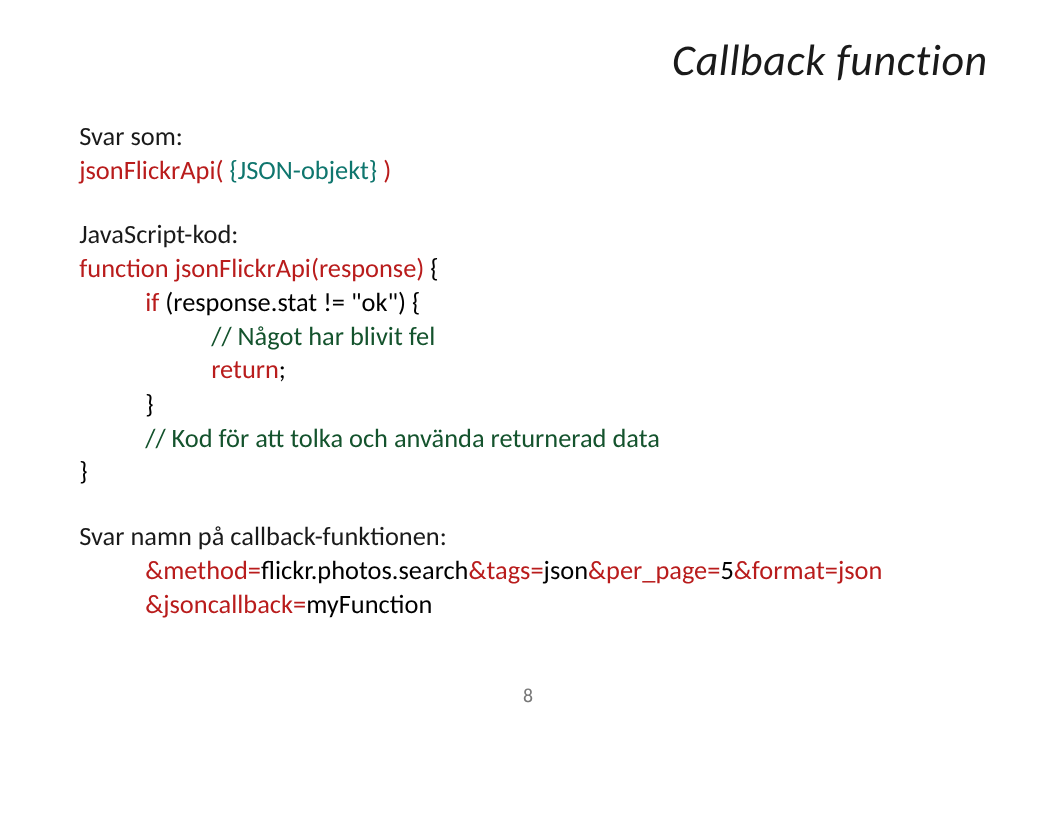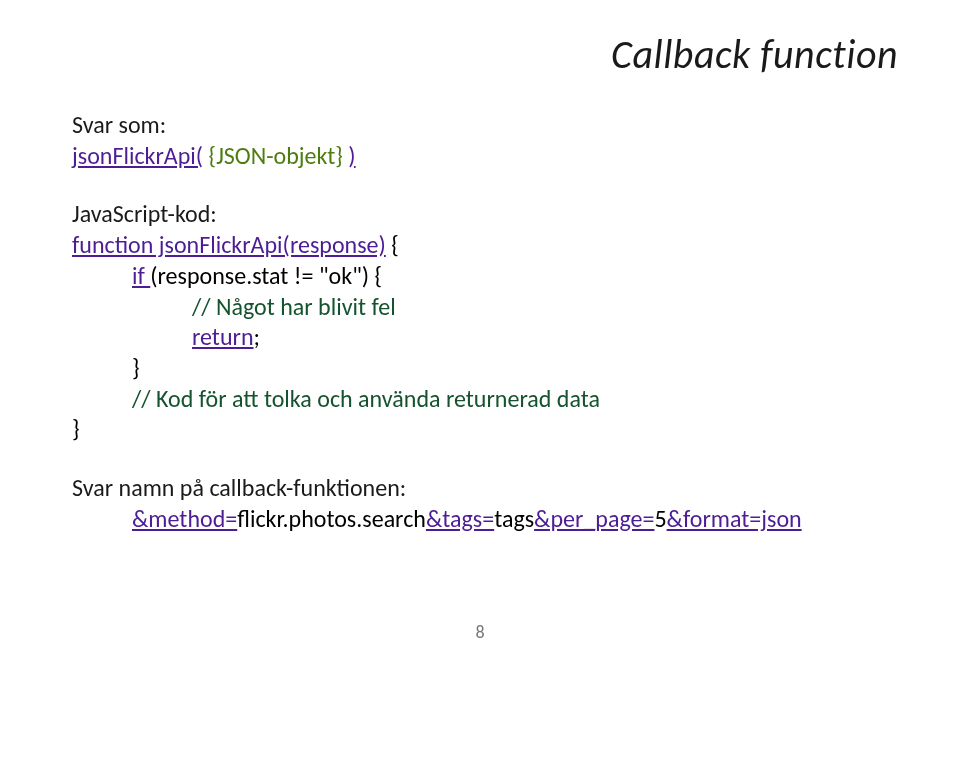--- a/index.html
+++ b/index.html
@@ -26,23 +26,23 @@
   .body {
     position: absolute;
     left: 72px;
     top: 110px;
     font-size: 24px;
     line-height: 1.28;
   }
   .indent1 { padding-left: 60px; }
   .indent2 { padding-left: 120px; }
   .black { color: #000; }
-  .blue { color: #4c1d95; text-decoration: underline; }
+  .blue { color: #b91c1c; }
   .olive { color: #14532d; }
-  .paren { color: #4d7c0f; text-align: center; }
+  .paren { color: #0f766e; text-align: center; }
   .spacer-m { height: 28px; }
   .pagenum {
     position: absolute;
     bottom: 28px;
     left: 50%;
     transform: translateX(-50%);
     font-size: 18px;
     color: #777;
   }
 </style>
@@ -72,18 +72,21 @@
       <span class="blue">return</span><span class="black">;</span>
     </div>
     <div class="indent1 black">}</div>
     <div class="indent1 olive">// Kod för att tolka och använda returnerad data</div>
     <div class="black">}</div>
 
     <div class="spacer-m"></div>
 
     <div>Svar namn på callback-funktionen:</div>
     <div class="indent1">
-      <span class="blue">&amp;method=</span><span class="black">flickr.photos.search</span><span class="blue">&amp;tags=</span><span class="black">tags</span><span class="blue">&amp;per_page=</span><span class="black">5</span><span class="blue">&amp;format=json</span>
+      <span class="blue">&amp;method=</span><span class="black">flickr.photos.search</span><span class="blue">&amp;tags=</span><span class="black">json</span><span class="blue">&amp;per_page=</span><span class="black">5</span><span class="blue">&amp;format=json</span>
+    </div>
+    <div class="indent1">
+      <span class="blue">&amp;jsoncallback=</span><span class="black">myFunction</span>
     </div>
   </div>
 
   <div class="pagenum">8</div>
 </div>
 
 </body></html>

